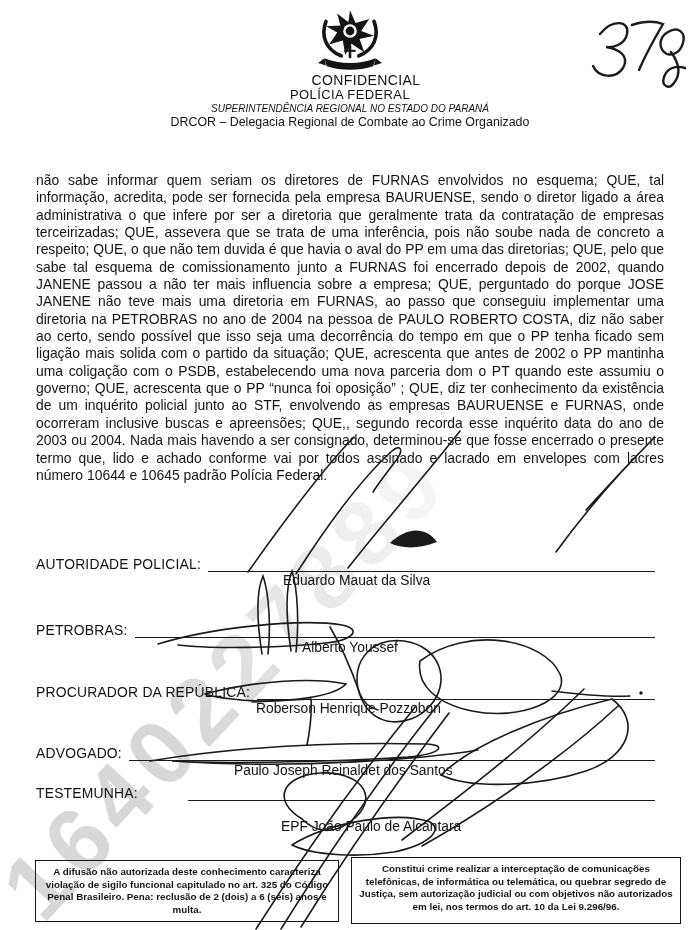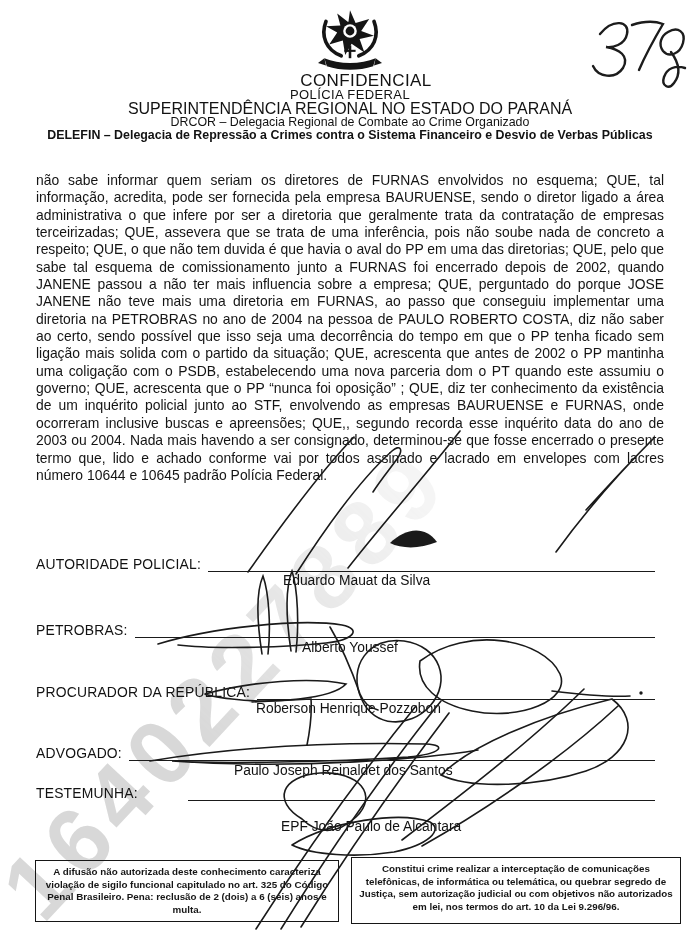--- a/index.html
+++ b/index.html
@@ -15,23 +15,23 @@
     color:rgba(158,158,158,0.40);white-space:nowrap;
     -webkit-mask-image:linear-gradient(to right,rgba(0,0,0,1) 40%,rgba(0,0,0,.25) 95%);
             mask-image:linear-gradient(to right,rgba(0,0,0,1) 40%,rgba(0,0,0,.25) 95%);
   }
   .content{position:relative;z-index:1;}
   .ink{position:absolute;left:0;top:0;z-index:2;pointer-events:none;}
 
   .coat{position:absolute;left:310px;top:7px;width:80px;height:64px;}
 
   .header{position:absolute;left:0;top:74px;width:700px;text-align:center;line-height:13.6px;}
-  .h1{font-size:17px;letter-spacing:.4px;padding-left:32px;}
+  .h1{font-size:14px;letter-spacing:.4px;padding-left:32px;}
   .h2{font-size:13px;letter-spacing:.4px;}
-  .h3{font-size:16px;margin-top:1px;}
+  .h3{font-size:10px;margin-top:1px;font-style:italic;}
   .h4{font-size:12.4px;}
   .h5{font-size:12.4px;font-weight:bold;}
 
   .bodytext{
     position:absolute;left:36px;top:172px;width:628px;
     font-size:13.9px;line-height:17.35px;text-align:justify;
     color:#141414;
   }
 
   .sig-row{position:absolute;left:36px;right:45px;display:flex;align-items:flex-end;height:16px;}
@@ -83,21 +83,20 @@
         <path d="M93,28 C103,22 111,28 108,39 C105,50 94,54 88,47 C83,40 86,32 93,28"></path>
         <path d="M96,48 C104,59 106,70 99,79 C94,86 86,82 89,73 C92,64 101,61 110,64"></path>
       </g>
     </svg>
 
     <div class="header">
       <div class="h1">CONFIDENCIAL</div>
       <div class="h2">POLÍCIA FEDERAL</div>
       <div class="h3">SUPERINTENDÊNCIA REGIONAL NO ESTADO DO PARANÁ</div>
       <div class="h4">DRCOR – Delegacia Regional de Combate ao Crime Organizado</div>
-      <div class="h5">DELEFIN – Delegacia de Repressão a Crimes contra o Sistema Financeiro e Desvio de Verbas Públicas</div>
     </div>
 
     <div class="bodytext">não sabe informar quem seriam os diretores de FURNAS envolvidos no esquema; QUE, tal informação, acredita, pode ser fornecida pela empresa BAURUENSE, sendo o diretor ligado a área administrativa o que infere por ser a diretoria que geralmente trata da contratação de empresas terceirizadas; QUE, assevera que se trata de uma inferência, pois não soube nada de concreto a respeito; QUE, o que não tem duvida é que havia o aval do PP em uma das diretorias; QUE, pelo que sabe tal esquema de comissionamento junto a FURNAS foi encerrado depois de 2002, quando JANENE passou a não ter mais influencia sobre a empresa;  QUE, perguntado do porque JOSE JANENE não teve mais uma diretoria em FURNAS, ao passo que conseguiu implementar uma diretoria na PETROBRAS no ano de 2004 na pessoa de PAULO ROBERTO COSTA, diz não saber ao certo, sendo possível que isso seja uma decorrência do tempo em que o PP tenha ficado sem ligação mais solida com o partido da situação;  QUE, acrescenta que antes de 2002 o PP mantinha uma coligação com o PSDB, estabelecendo uma nova parceria dom o PT quando este assumiu o governo; QUE, acrescenta que o PP “nunca foi oposição” ; QUE, diz ter conhecimento da existência de um inquérito policial junto ao STF, envolvendo as empresas BAURUENSE e FURNAS, onde ocorreram inclusive buscas e apreensões; QUE,, segundo recorda esse inquérito data do ano de 2003 ou 2004. Nada mais havendo a ser consignado, determinou-se que fosse encerrado o presente termo que, lido e achado conforme vai por todos assinado e lacrado em envelopes com lacres número 10644 e 10645 padrão Polícia Federal.</div>
 
     <div class="sig-row" style="top:556px;">
       <span class="sig-label">AUTORIDADE POLICIAL:</span>
       <span class="sig-line"></span>
     </div>
     <div class="sig-name" style="left:283px;top:573px;">Eduardo Mauat da Silva</div>
 

